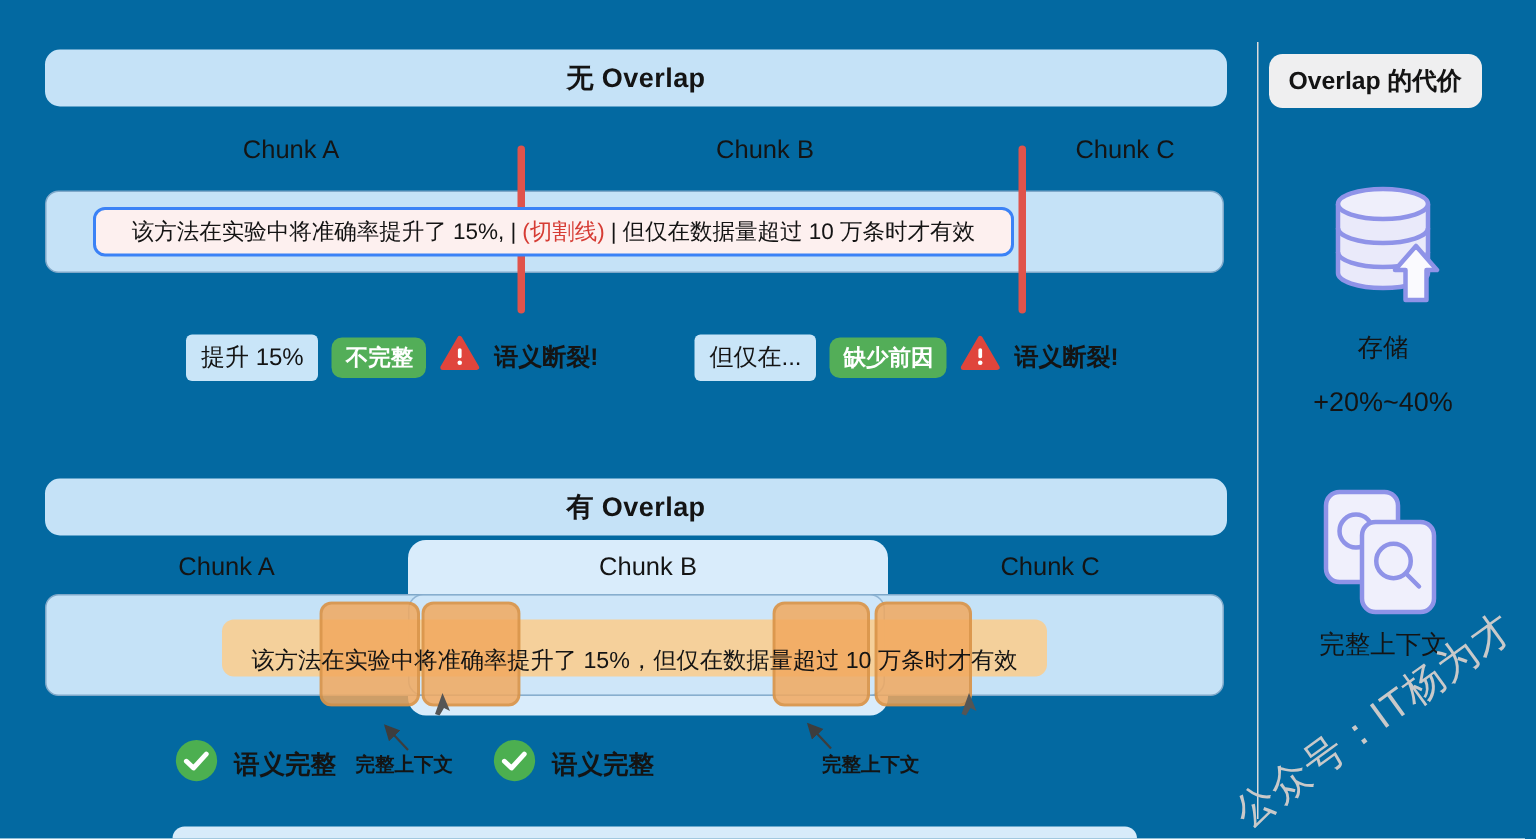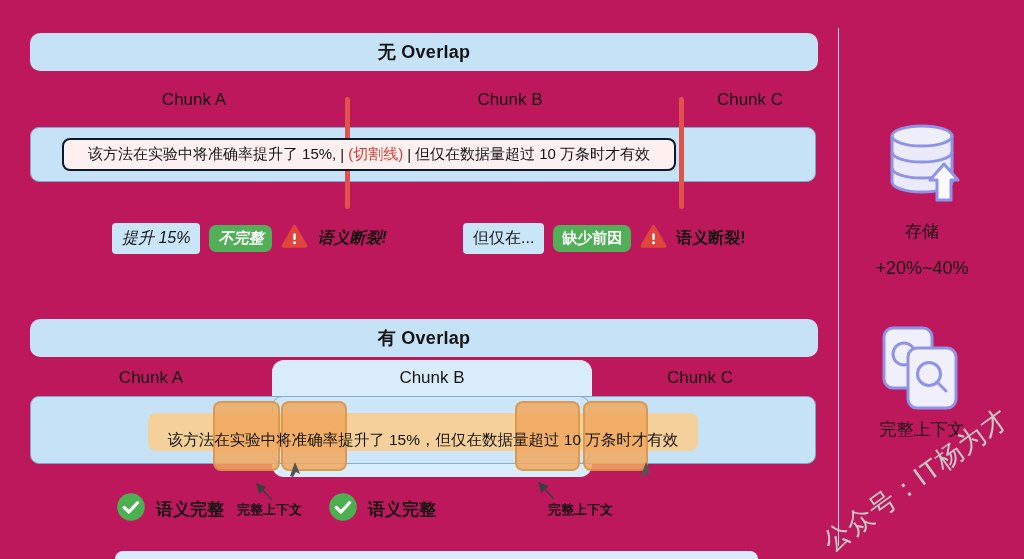--- a/index.html
+++ b/index.html
@@ -1,17 +1,17 @@
 <!DOCTYPE html>
 <html><head>
 <meta charset="utf-8">
 <style>
   html,body { margin:0; padding:0; background:#ffffff; }
   .canvas {
-    position:relative; width:1024px; height:559px; background:#be185d;
+    position:relative; width:1024px; height:559px; background:#0369a1;
     font-family:"Liberation Sans","DejaVu Sans",sans-serif; color:#141414;
     overflow:hidden;
   }
   
   .banner {
     position:absolute; left:30px; width:788px; height:38px;
     background:#C5E2F7; border-radius:10px;
     display:flex; align-items:center; justify-content:center;
     font-size:18px; font-weight:700; letter-spacing:.3px;
   }
@@ -27,31 +27,31 @@
   
   #banner1 { top:33px; }
   #bar1 { top:127px; height:55px; z-index:1; }
   .vline {
     position:absolute; top:97px; width:5px; height:112px;
     background:#E0534B; border-radius:3px; z-index:2;
   }
   #vline1 { left:345px; } #vline2 { left:679px; }
   #redbox {
     position:absolute; left:62px; top:138px; width:614px; height:33px;
-    background:#FDF0EF; border:2px solid #0f172a; border-radius:8px;
+    background:#FDF0EF; border:2px solid #3b82f6; border-radius:8px;
     box-sizing:border-box; z-index:3;
     display:flex; align-items:center; justify-content:center;
     font-size:15px; white-space:nowrap;
   }
   #redbox .pipe { margin:0 4px; font-weight:500; }
   #redbox .cut { color:#D63C34; }
   .anno-group {
     position:absolute; display:flex; align-items:center; gap:9px; height:34px;
   }
-  #group1 { left:112px; top:221px;font-style:italic; } #group2 { left:463px; top:221px; }
+  #group1 { left:124px; top:221px; } #group2 { left:463px; top:221px; }
   .chip {
     background:#C9E5F8; padding:5px 10px; font-size:16px; border-radius:4px;
   }
   .gbadge {
     background:#53AE58; color:#fff; font-size:15px; font-weight:700;
     padding:4px 9px; border-radius:7px;
   }
   .warn-text { font-size:16px; font-weight:600; }
   
   #banner2 { top:319px; }
@@ -221,20 +221,21 @@
       </marker>
     </defs>
     <line x1="272" y1="500" x2="257" y2="484" stroke="#3d3d3d" stroke-width="1.5" marker-end="url(#ah)"></line>
     <line x1="554" y1="499" x2="539" y2="483" stroke="#3d3d3d" stroke-width="1.5" marker-end="url(#ah)"></line>
     <path d="M290,476 L295,462 L300,474 L296,472 L293,477 Z" fill="#555"></path>
     <path d="M641,476 L646,462 L651,474 L647,472 L644,477 Z" fill="#555"></path>
   </svg>
 
   <div id="divider"></div>
 
+  <div id="side-title">Overlap 的代价</div>
 
   <div class="side-icon" id="db-icon">
     <svg width="84" height="92" viewBox="0 0 84 92">
       <path d="M12,16 v46 a30,10 0 0 0 60,0 v-46" fill="#EAEAFA" stroke="#8F93E8" stroke-width="3"></path>
       <ellipse cx="42" cy="16" rx="30" ry="10" fill="#EFEFFB" stroke="#8F93E8" stroke-width="3"></ellipse>
       <path d="M12,32 a30,10 0 0 0 60,0" fill="none" stroke="#8F93E8" stroke-width="3"></path>
       <path d="M12,48 a30,10 0 0 0 60,0" fill="none" stroke="#8F93E8" stroke-width="3"></path>
       <path d="M64,44 L78,60 H71 V80 H57 V60 H50 Z" fill="#FAFAFE" stroke="#8F93E8" stroke-width="3" stroke-linejoin="round"></path>
     </svg>
   </div>

